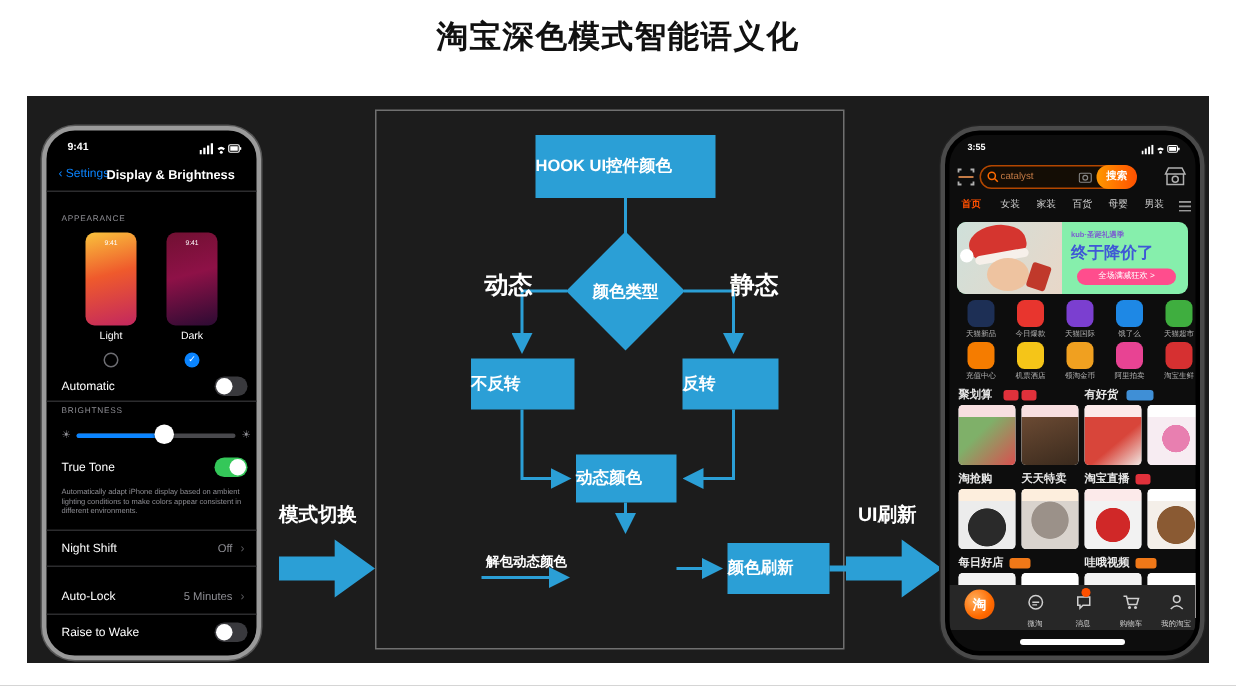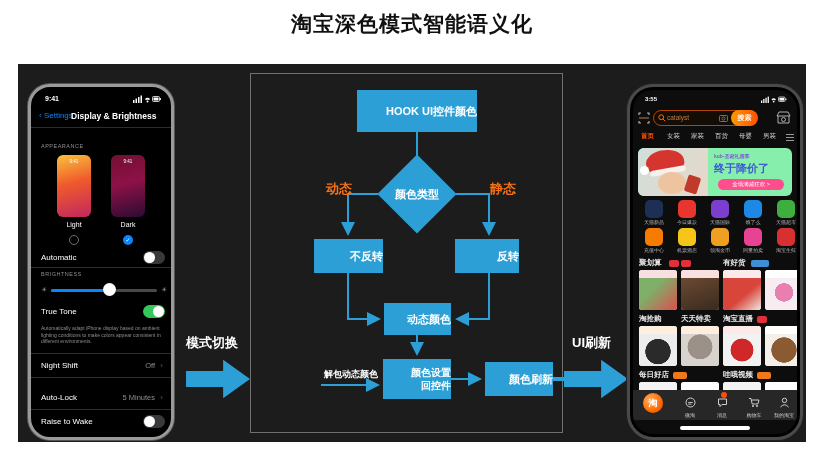--- a/index.html
+++ b/index.html
@@ -39,24 +39,24 @@
   #slider-track { left:20px; top:202px; width:106px; height:3px; border-radius:2px; background:#48484c; }
   #slider-fill { left:20px; top:202px; width:58px; height:3px; border-radius:2px; background:#0a84ff; }
   #slider-knob { left:72px; top:196px; width:13px; height:13px; border-radius:50%; background:#fff; box-shadow:0 1px 2px rgba(0,0,0,.6); }
   .sun { color:#8d8d93; font-size:7px; }
   #sp-desc { left:10px; top:238px; width:124px; font-size:5px; line-height:6.5px; color:#8d8d93; }
   .chev { color:#5a5a5e; font-size:8px; }
   .val-gray { font-size:7.5px; color:#8d8d93; }
 
   
   #flow-panel { left:232px; top:9px; width:313px; height:360px; border:1px solid #707070; }
-  .fbox { background:#2b9fd6; color:#fff; font-weight:bold; text-align:right; display:flex; flex-direction:column; justify-content:center; line-height:13px; font-size:11px; }
+  .fbox { background:#2b9fd6; color:#fff; font-weight:bold; text-align:left; display:flex; flex-direction:column; justify-content:center; line-height:13px; font-size:11px; }
   #diamond { left:138px; top:92px; width:56px; height:56px; background:#2b9fd6; transform:rotate(45deg); }
   #diamond-label { left:126px; top:113px; width:80px; text-align:center; color:#fff; font-weight:bold; font-size:11px; }
-  .branch-label { color:#f97316; font-weight:bold; font-size:13px; }
+  .branch-label { color:#ffffff; font-weight:bold; font-size:16px; }
   #flow-lines { left:0; top:0; }
   .small-note { color:#fff; font-weight:bold; font-size:9px; }
 
   
   .block-arrow { background:#2b9fd6; clip-path:polygon(0 32%,58% 32%,58% 6%,100% 50%,58% 94%,58% 68%,0 68%); }
   .arrow-label { color:#fff; font-weight:bold; font-size:13px; }
 
   
   #taobao-phone { left:609px; top:20px; width:176px; height:356px; background:#000; border:3px solid #4a4a4a; border-radius:26px; box-shadow:0 0 0 1px #222; }
   #tb-screen { left:3px; top:3px; width:164px; height:344px; background:#0d0d0d; border-radius:20px; overflow:hidden; }
@@ -195,24 +195,20 @@
         <div>HOOK UI控件颜色</div>
       </div>
       <div class="abs" id="diamond"></div>
       <div class="abs" id="diamond-label">颜色类型</div>
       <div class="abs branch-label" style="left:66px;top:106px;width:44px;text-align:center">动态</div>
       <div class="abs branch-label" style="left:228px;top:106px;width:48px;text-align:center">静态</div>
       <div class="abs fbox" style="left:63px;top:165px;width:69px;height:34px">不反转</div>
       <div class="abs fbox" style="left:204px;top:165px;width:64px;height:34px">反转</div>
       <div class="abs fbox" style="left:133px;top:229px;width:67px;height:32px">动态颜色</div>
       <div class="abs small-note" style="left:68px;top:294px;width:64px;text-align:center">解包动态颜色</div>
-      <div class="abs fbox" style="left:132px;top:285px;width:68px;height:40px;font-size:10px">
-        <div>颜色设置</div>
-        <div>回控件</div>
-      </div>
       <div class="abs fbox" style="left:234px;top:288px;width:68px;height:34px">颜色刷新</div>
     </div>
 
     <div class="abs arrow-label" style="left:168px;top:270px;width:70px">模式切换</div>
     <div class="abs block-arrow" style="left:168px;top:293px;width:64px;height:44px"></div>
     <div class="abs arrow-label" style="left:554px;top:270px;width:60px">UI刷新</div>
     <div class="abs block-arrow" style="left:546px;top:293px;width:64px;height:44px"></div>
 
     <div class="abs" id="taobao-phone">
       <div class="abs" id="tb-screen">

